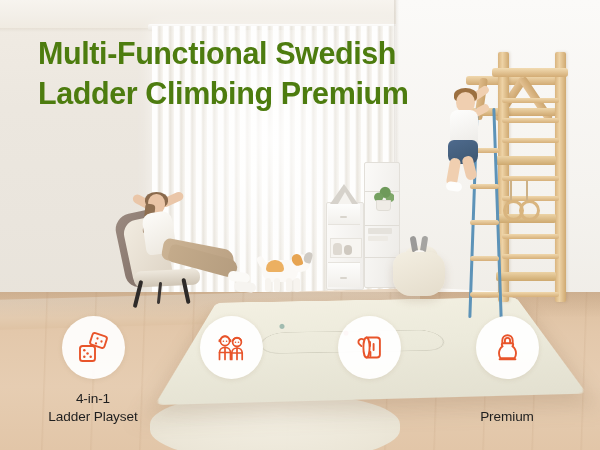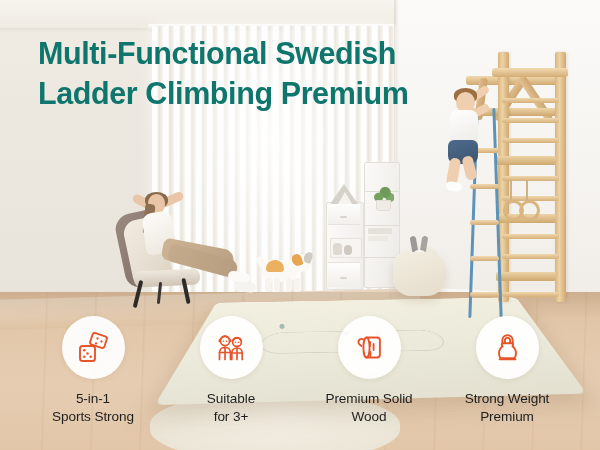--- a/index.html
+++ b/index.html
@@ -311,21 +311,21 @@
   .b-torso{position:absolute;left:6px;top:24px;width:28px;height:36px;background:linear-gradient(160deg,#fefefd,#eceae6);border-radius:8px 8px 4px 4px;}
   .b-shorts{position:absolute;left:4px;top:54px;width:30px;height:24px;background:linear-gradient(160deg,#4e6a8d,#3c566f);border-radius:6px 6px 8px 8px;}
   .b-leg-a{position:absolute;left:4px;top:72px;width:11px;height:28px;background:#f0cfb0;border-radius:5px;transform:rotate(10deg);}
   .b-leg-b{position:absolute;left:20px;top:70px;width:11px;height:24px;background:#eecbac;border-radius:5px;transform:rotate(-14deg);}
   .b-shoe{position:absolute;left:2px;top:96px;width:16px;height:9px;background:#fdfdfc;border-radius:5px;transform:rotate(8deg);}
 
   
   .title{
     position:absolute;left:38px;top:34px;width:430px;
     font-size:30.5px;font-weight:bold;line-height:1.30;
-    letter-spacing:-.4px;color:#0f766e;
+    letter-spacing:-.4px;color:#4d7c0f;
   }
   .title .l{display:block;}
   .subtitle{
     position:absolute;left:38px;top:120px;
     font-size:15.5px;color:#30302e;letter-spacing:.1px;
   }
 
   
   .features{
     position:absolute;left:0;top:316px;width:600px;height:134px;
@@ -507,22 +507,22 @@
             <circle cx="11.5" cy="22.5" r="1.25" fill="#e8542a" stroke="none"></circle>
             <circle cx="14.7" cy="25.7" r="1.25" fill="#e8542a" stroke="none"></circle>
             <circle cx="8.3" cy="25.7" r="1.25" fill="#e8542a" stroke="none"></circle>
             <circle cx="21.5" cy="7.5" r="1.15" fill="#e8542a" stroke="none"></circle>
             <circle cx="25.5" cy="10.5" r="1.15" fill="#e8542a" stroke="none"></circle>
             <circle cx="20.0" cy="12.4" r="1.15" fill="#e8542a" stroke="none"></circle>
           </svg>
         </span>
       </div>
       <div class="flabel">
-        <span>5-in-1</span><br>
-        <span>Sports Strong</span>
+        <span>4-in-1</span><br>
+        <span>Ladder Playset</span>
       </div>
     </div>
 
     <div class="feature">
       <div class="fcircle">
         <span>
           <svg width="34" height="34" viewBox="0 0 34 34" fill="none" stroke="#e8542a" stroke-width="1.7" stroke-linecap="round" stroke-linejoin="round">
 
             <circle cx="11" cy="10" r="4.6"></circle>
             <path d="M6.6 8.2c1.2-2.2 3.2-3 4.4-3s3.2.8 4.4 3"></path>
@@ -533,55 +533,47 @@
             <path d="M11 16.4v12.1M5.5 21.5h11"></path>
 
             <circle cx="23" cy="11" r="4.4"></circle>
             <path d="M18.8 9.6c1.1-2 3.1-2.8 4.2-2.8s3.1.8 4.2 2.8"></path>
             <circle cx="21.5" cy="11.2" r=".8" fill="#e8542a" stroke="none"></circle>
             <circle cx="24.5" cy="11.2" r=".8" fill="#e8542a" stroke="none"></circle>
             <path d="M17.8 28.5v-6.4c0-2.9 2.3-5.1 5.2-5.1s5.2 2.2 5.2 5.1v6.4"></path>
             <path d="M23 17v11.5M17.8 22h10.4"></path>
           </svg>
         </span>
-      </div>
-      <div class="flabel">
-        <span>Suitable</span><br>
-        <span>for 3+</span>
       </div>
     </div>
 
     <div class="feature">
       <div class="fcircle">
         <span>
           <svg width="33" height="33" viewBox="0 0 33 33" fill="none" stroke="#e8542a" stroke-width="1.9" stroke-linecap="round" stroke-linejoin="round">
             <path d="M13.5 6.5h10.5c1.6 0 2.9 1.2 2.9 2.7v14.6c0 1.5-1.3 2.7-2.9 2.7H13.5"></path>
             <ellipse cx="13.5" cy="16.5" rx="3.1" ry="10"></ellipse>
             <path d="M10.6 8.6c-1.3-.9-3-.9-4.2.2-1.3 1.2-1.3 3.1-.1 4.3l2.1 2"></path>
             <path d="M17 11v4M20.6 13v6M17.4 21v4"></path>
           </svg>
         </span>
-      </div>
-      <div class="flabel">
-        <span>Premium Solid</span><br>
-        <span>Wood</span>
       </div>
     </div>
 
     <div class="feature">
       <div class="fcircle">
         <span>
           <svg width="33" height="33" viewBox="0 0 33 33" fill="none" stroke="#e8542a" stroke-width="1.9" stroke-linecap="round" stroke-linejoin="round">
             <path d="M11.3 12.2V9.4c0-2.9 2.3-5.2 5.2-5.2s5.2 2.3 5.2 5.2v2.8"></path>
             <path d="M13.9 12.1V9.6c0-1.5 1.2-2.7 2.6-2.7s2.6 1.2 2.6 2.7v2.5"></path>
             <path d="M12.4 12.2h8.2c.9 0 1.6.7 1.6 1.6 0 .6-.3 1.1-.8 1.4 2.2 1.6 3.6 4.2 3.6 7.1 0 1.8-.5 3.4-1.5 4.8H9.5c-1-1.4-1.5-3-1.5-4.8 0-2.9 1.4-5.5 3.6-7.1-.5-.3-.8-.8-.8-1.4 0-.9.7-1.6 1.6-1.6z"></path>
             <path d="M8.6 28.2h15.8"></path>
           </svg>
         </span>
       </div>
       <div class="flabel">
-        <span>Strong Weight</span><br>
+        <br>
         <span>Premium</span>
       </div>
     </div>
 
   </div>
 </div>
 
 </body></html>

